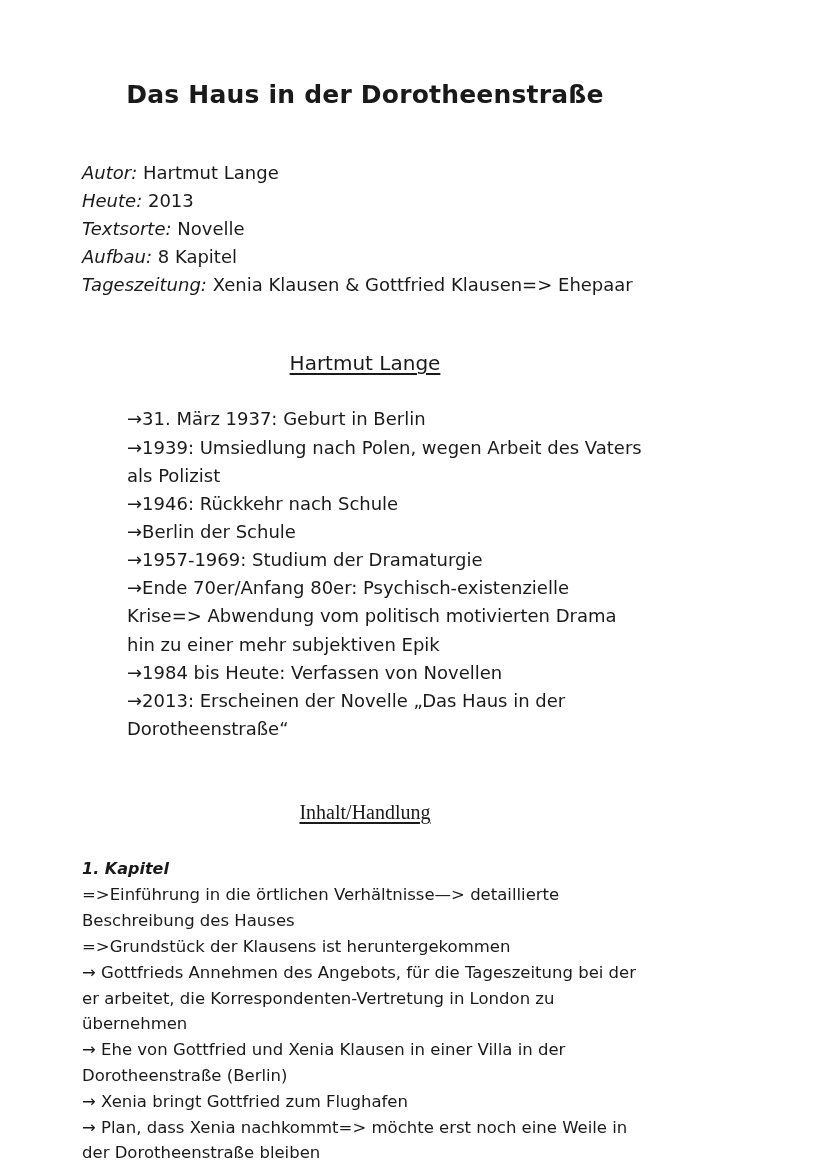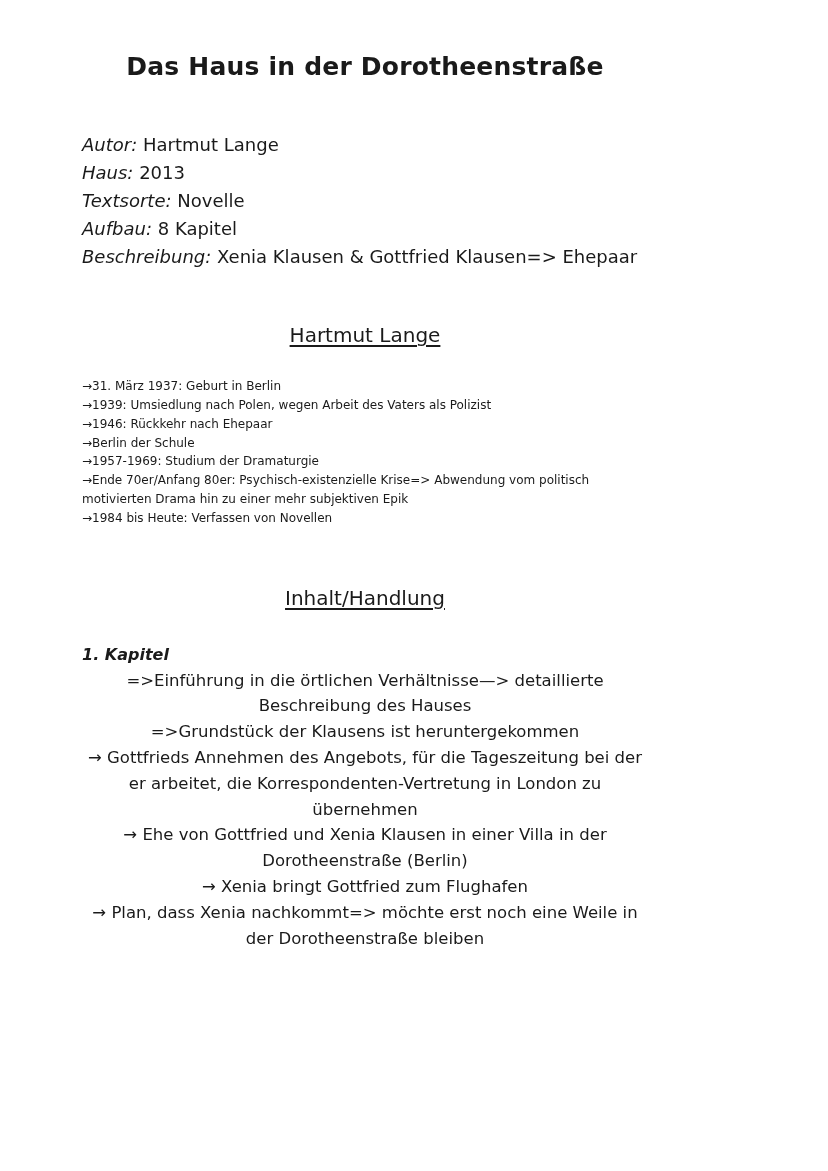--- a/index.html
+++ b/index.html
@@ -11,21 +11,21 @@
     width: 828px;
     height: 1171px;
     font-family: "DejaVu Sans", sans-serif;
     color: #1a1a1a;
     overflow: hidden;
   }
   .page {
     width: 728px;
     height: 1171px;
     box-sizing: border-box;
-    padding: 34px 80px 0 82px;
+    padding: 62px 80px 0 82px;
     position: relative;
   }
   h1.doc-title {
     font-size: 25px;
     font-weight: bold;
     text-align: center;
     margin: 18px 0 0 0;
     letter-spacing: 0.2px;
   }
   .meta-block {
@@ -42,87 +42,89 @@
     margin-top: 52px;
     margin-bottom: 0;
     font-weight: normal;
   }
   .section-heading span.u {
     text-decoration: underline;
     text-underline-offset: 3px;
   }
   .bio-list {
     margin-top: 30px;
-    font-size: 12px;
+    font-size: 18px;
     line-height: 1.565;
+    margin-left: 45px;
   }
   .bio-list .item {
     margin: 0;
   }
   .section-heading.inhalt {
     margin-top: 58px;
+    font-family: Liberation Serif, serif;
   }
   .chapter-block {
     margin-top: 32px;
     font-size: 16.5px;
     line-height: 1.565;
   }
   .chapter-title {
     font-weight: bold;
     font-style: italic;
     font-size: 16px;
     margin-bottom: 1px;
   }
   .chapter-block .item {
     margin: 0;
-    text-align: center;
   }
 </style>
 </head>
 <body>
 
 <div class="page">
 
   <h1 class="doc-title">Das Haus in der Dorotheenstraße</h1>
 
   <div class="meta-block">
     <div class="meta-line">
       <span class="lbl">Autor:</span>
       <span>Hartmut Lange</span>
     </div>
     <div class="meta-line">
-      <span class="lbl">Haus:</span>
+      <span class="lbl">Heute:</span>
       <span>2013</span>
     </div>
     <div class="meta-line">
       <span class="lbl">Textsorte:</span>
       <span>Novelle</span>
     </div>
     <div class="meta-line">
       <span class="lbl">Aufbau:</span>
       <span>8 Kapitel</span>
     </div>
     <div class="meta-line">
-      <span class="lbl">Beschreibung:</span>
+      <span class="lbl">Tageszeitung:</span>
       <span>Xenia Klausen &amp; Gottfried Klausen=&gt; Ehepaar</span>
     </div>
   </div>
 
   <div class="section-heading">
     <span class="u">Hartmut Lange</span>
   </div>
 
   <div class="bio-list">
     <p class="item">→31. März 1937: Geburt in Berlin</p>
     <p class="item">→1939: Umsiedlung nach Polen, wegen Arbeit des Vaters als Polizist</p>
-    <p class="item">→1946: Rückkehr nach Ehepaar</p>
+    <p class="item">→1946: Rückkehr nach Schule</p>
     <p class="item">→Berlin der Schule</p>
     <p class="item">→1957-1969: Studium der Dramaturgie</p>
     <p class="item">→Ende 70er/Anfang 80er: Psychisch-existenzielle Krise=&gt; Abwendung vom politisch motivierten Drama hin zu einer mehr subjektiven Epik</p>
     <p class="item">→1984 bis Heute: Verfassen von Novellen</p>
+    <p class="item">→2013: Erscheinen der Novelle „Das Haus in der Dorotheenstraße“</p>
   </div>
 
   <div class="section-heading inhalt">
     <span class="u">Inhalt/Handlung</span>
   </div>
 
   <div class="chapter-block">
     <div class="chapter-title">1. Kapitel</div>
     <p class="item">=&gt;Einführung in die örtlichen Verhältnisse—&gt; detaillierte Beschreibung des Hauses</p>
     <p class="item">=&gt;Grundstück der Klausens ist heruntergekommen</p>

